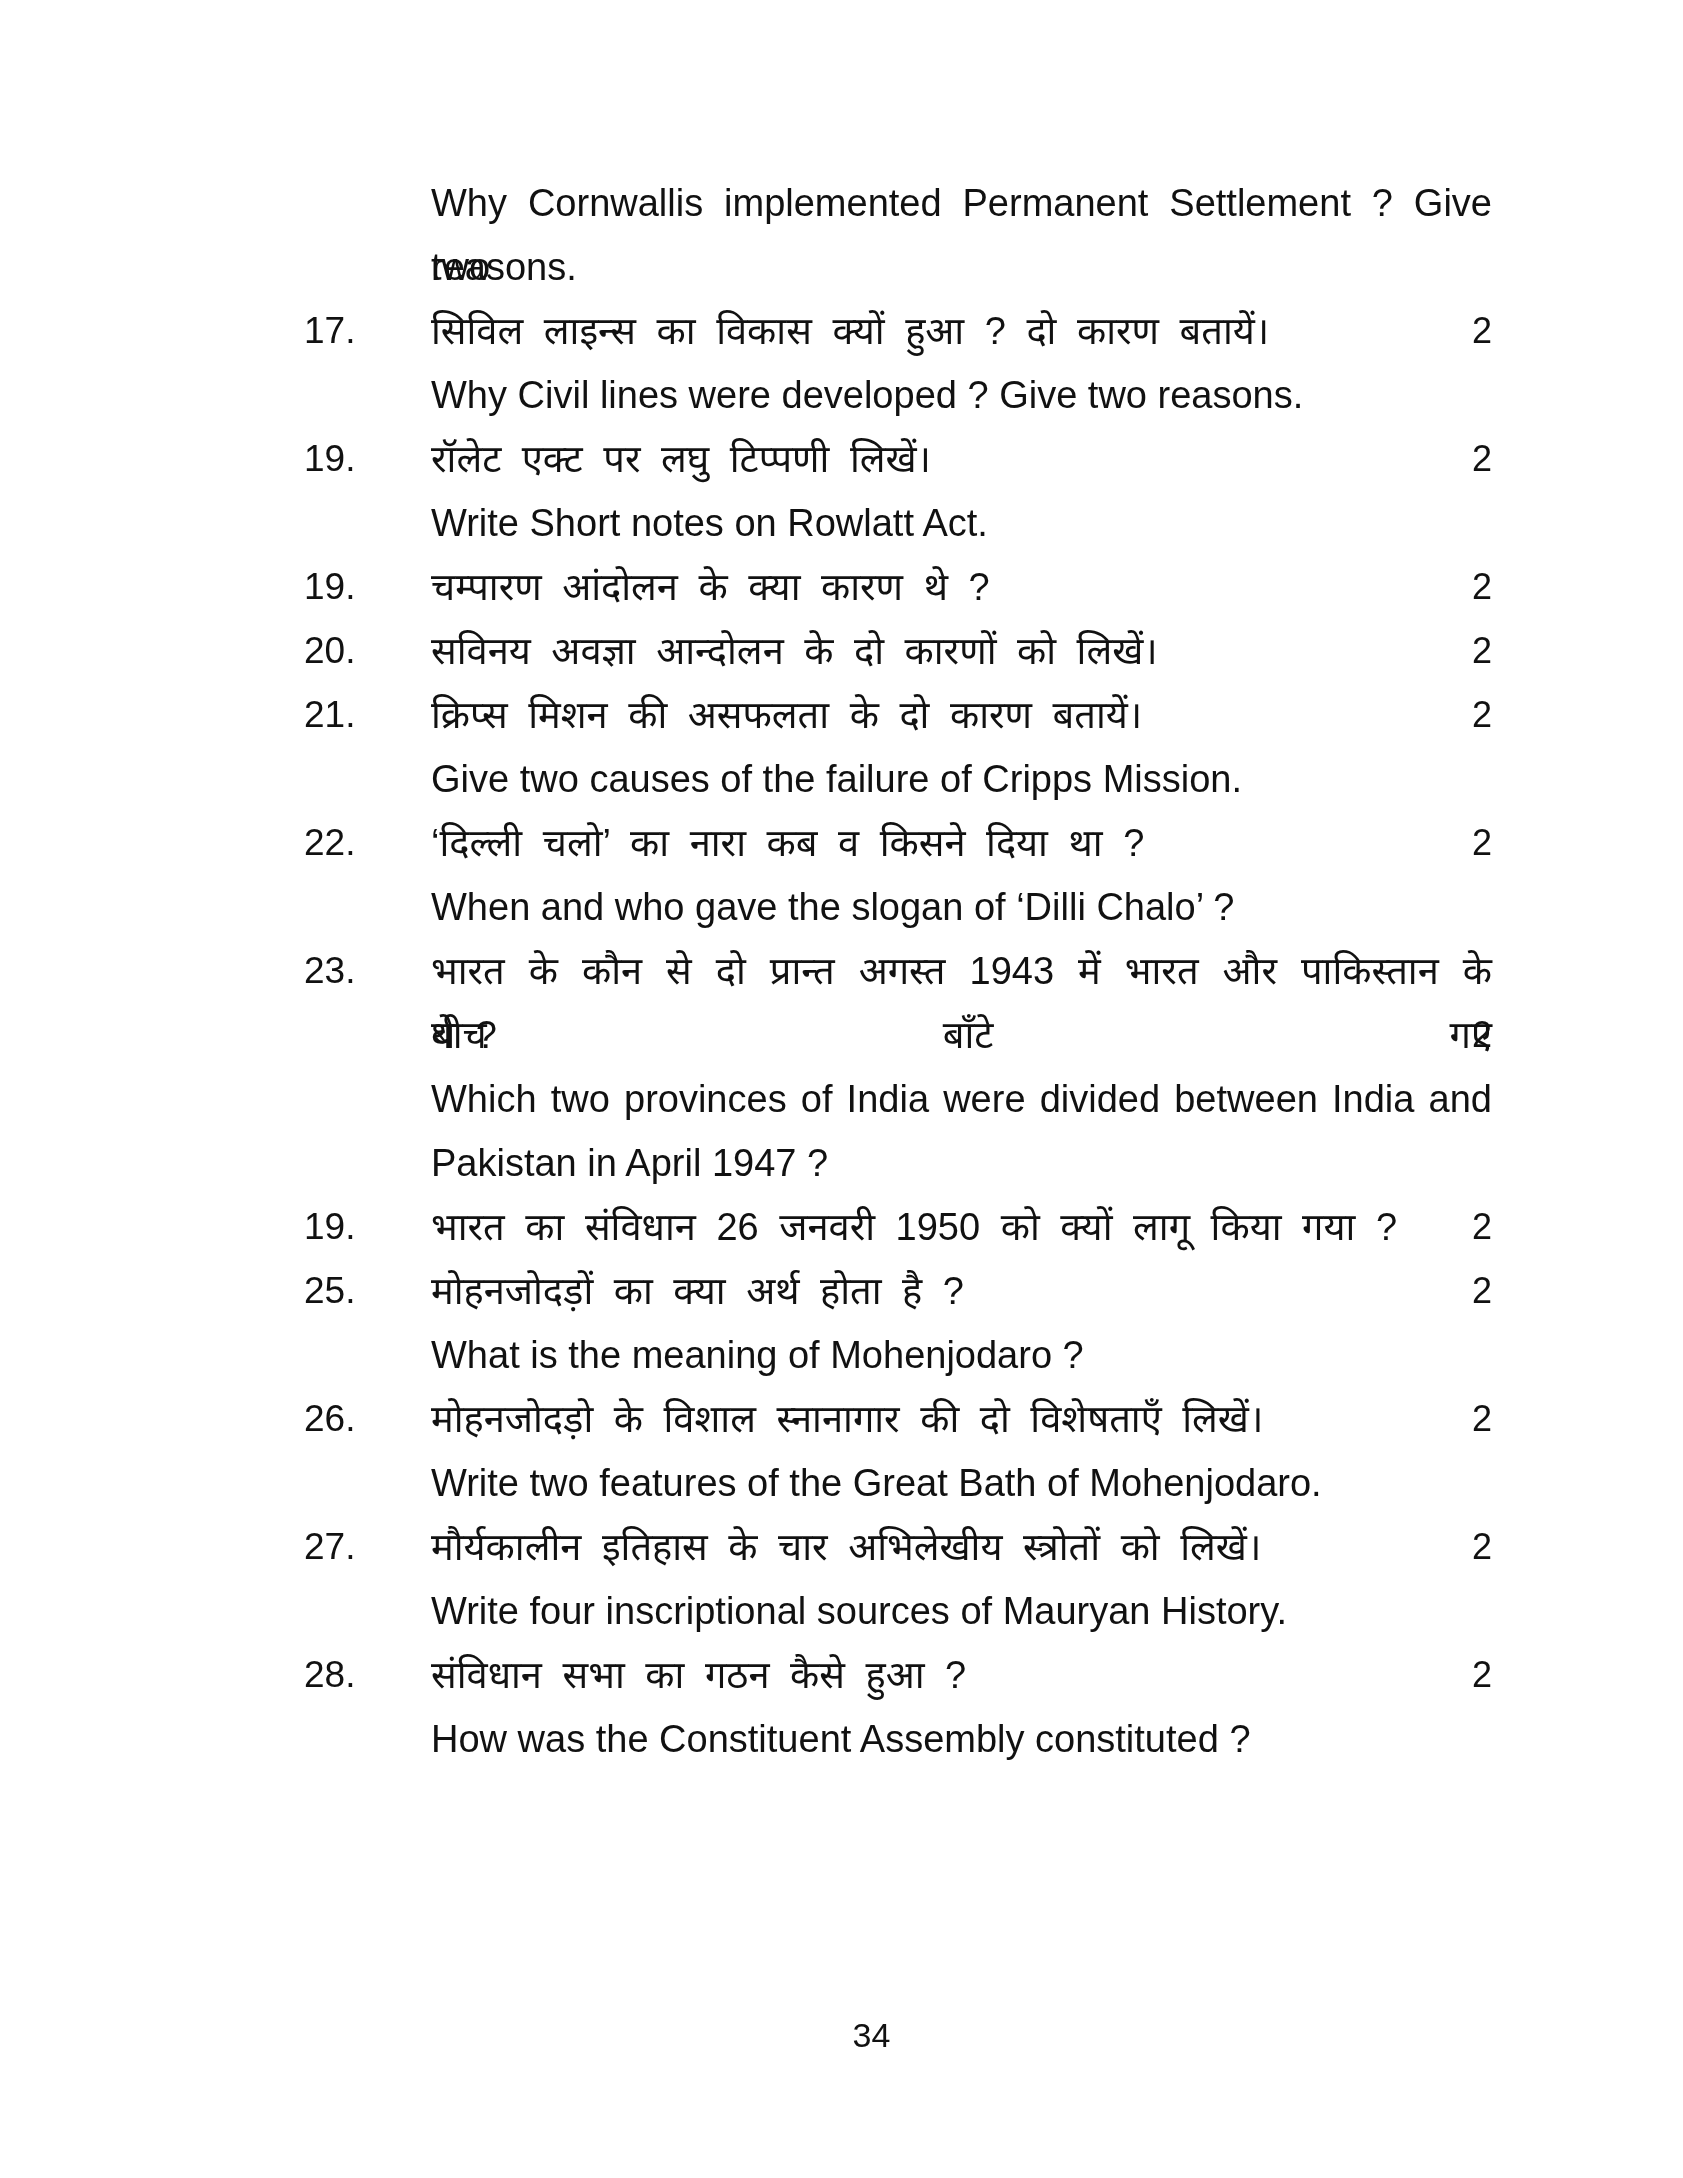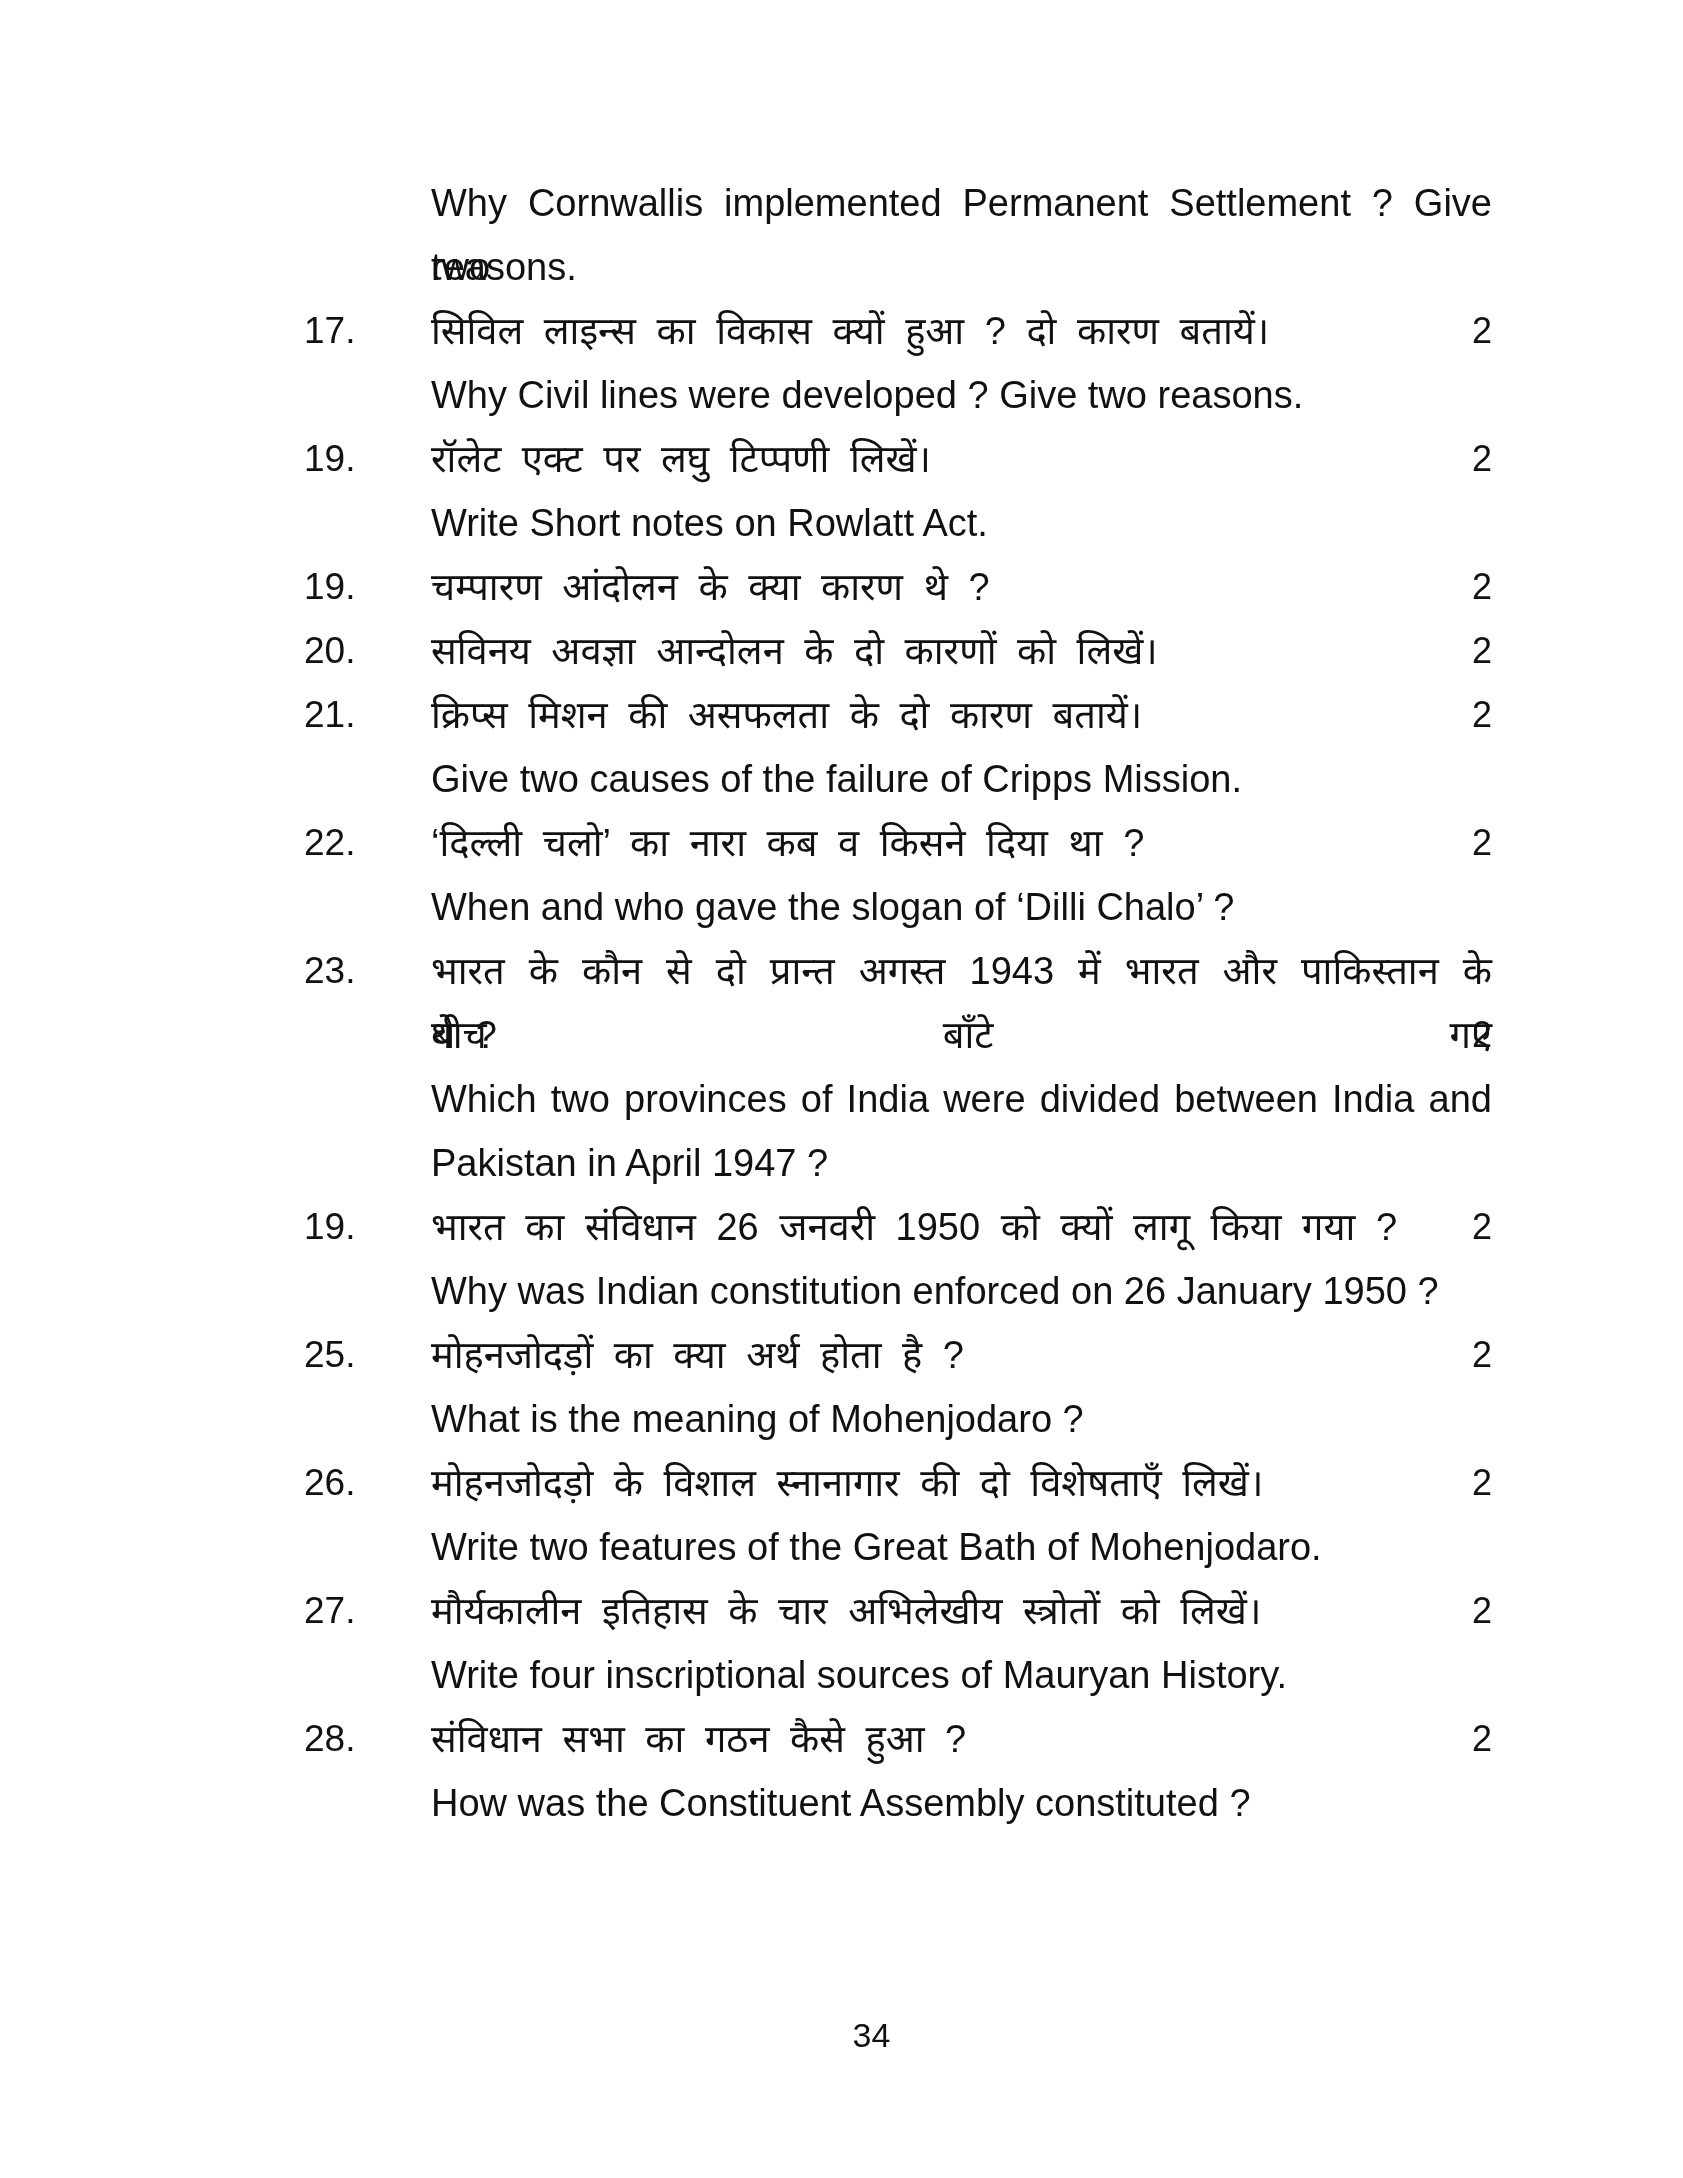--- a/index.html
+++ b/index.html
@@ -133,23 +133,20 @@
     </div>
     <div class="line">
       <span class="qtext">Pakistan in April 1947 ?</span>
     </div>
 
     <div class="line hindi">
       <span class="qnum">19.</span>
       <span class="qtext">भारत का संविधान 26 जनवरी 1950 को क्यों लागू किया गया ?</span>
       <span class="marks">2</span>
     </div>
-    <div class="line">
-      <span class="qtext">Why was Indian constitution enforced on 26 January 1950 ?</span>
-    </div>
 
     <div class="line hindi">
       <span class="qnum">25.</span>
       <span class="qtext">मोहनजोदड़ों का क्या अर्थ होता है ?</span>
       <span class="marks">2</span>
     </div>
     <div class="line">
       <span class="qtext">What is the meaning of Mohenjodaro ?</span>
     </div>
 

